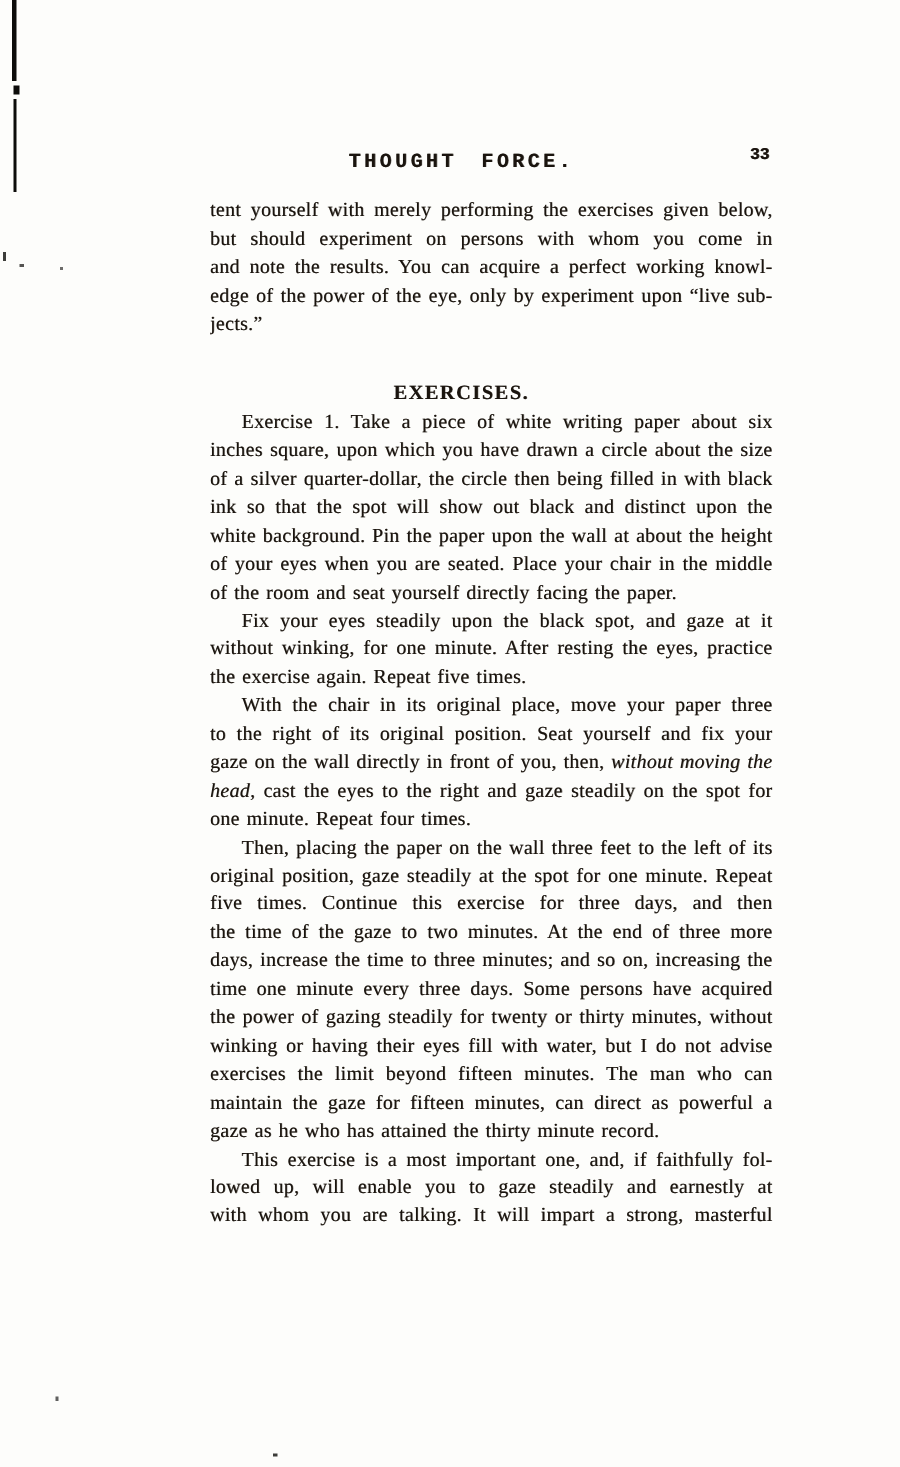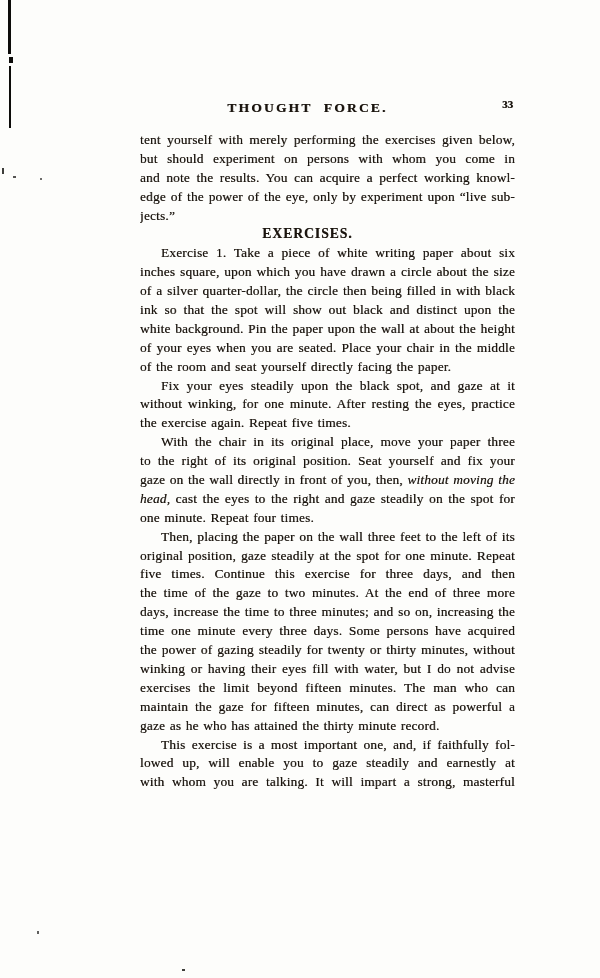--- a/index.html
+++ b/index.html
@@ -10,20 +10,21 @@
     overflow:hidden;
     font-family:"Liberation Serif","DejaVu Serif",serif;
     color:#1a140e;
   }
   .page{position:absolute;inset:0;}
 
   
   .header{
     position:absolute;top:98px;left:100px;width:415px;height:19px;
     text-align:center;
+    font-family:Liberation Mono, monospace;
   }
   .running-title{
     font-size:13.5px;font-weight:bold;
     letter-spacing:2.2px;word-spacing:6px;
     text-shadow:0.4px 0.2px 0 rgba(25,18,10,0.65);
   }
   .pagenum{
     position:absolute;right:2px;top:0;
     font-size:11px;font-weight:bold;
     text-shadow:0.5px 0.3px 0 rgba(25,18,10,0.8);
@@ -44,20 +45,21 @@
     margin-left:40px;
   }
   .line.last{text-align:center;text-align-last:left;}
   .line.indent{text-indent:21px;}
   .section-heading{
     height:18.9px;
     text-align:center;
     font-weight:bold;
     letter-spacing:1px;
     font-size:13.6px;
+    margin-top:28px;
   }
   i{font-style:italic;}
 
   
   .artifact{position:absolute;background:#0d0c0a;}
   .art-line-top{left:8px;top:0;width:3px;height:54px;}
   .art-blob{left:9px;top:57px;width:4px;height:6px;}
   .art-line-low{left:9px;top:66px;width:2px;height:62px;}
   .art-speck-a{left:2px;top:168px;width:2px;height:6px;opacity:.8;}
   .art-speck-b{left:13px;top:176px;width:3px;height:2px;opacity:.7;}

